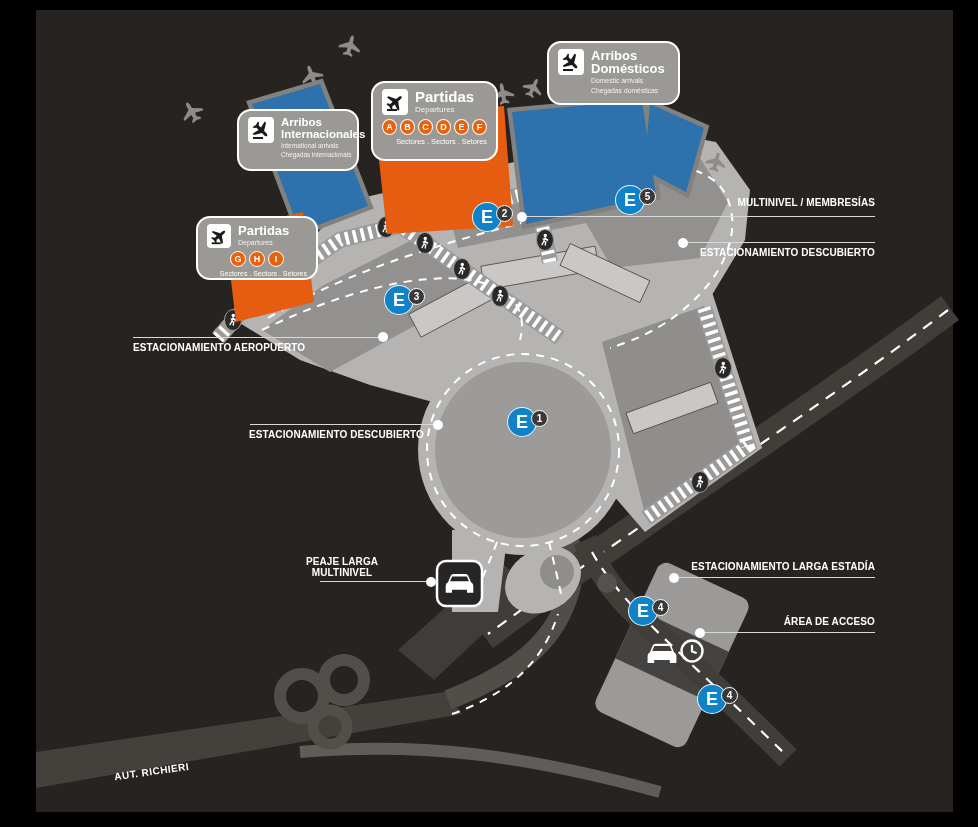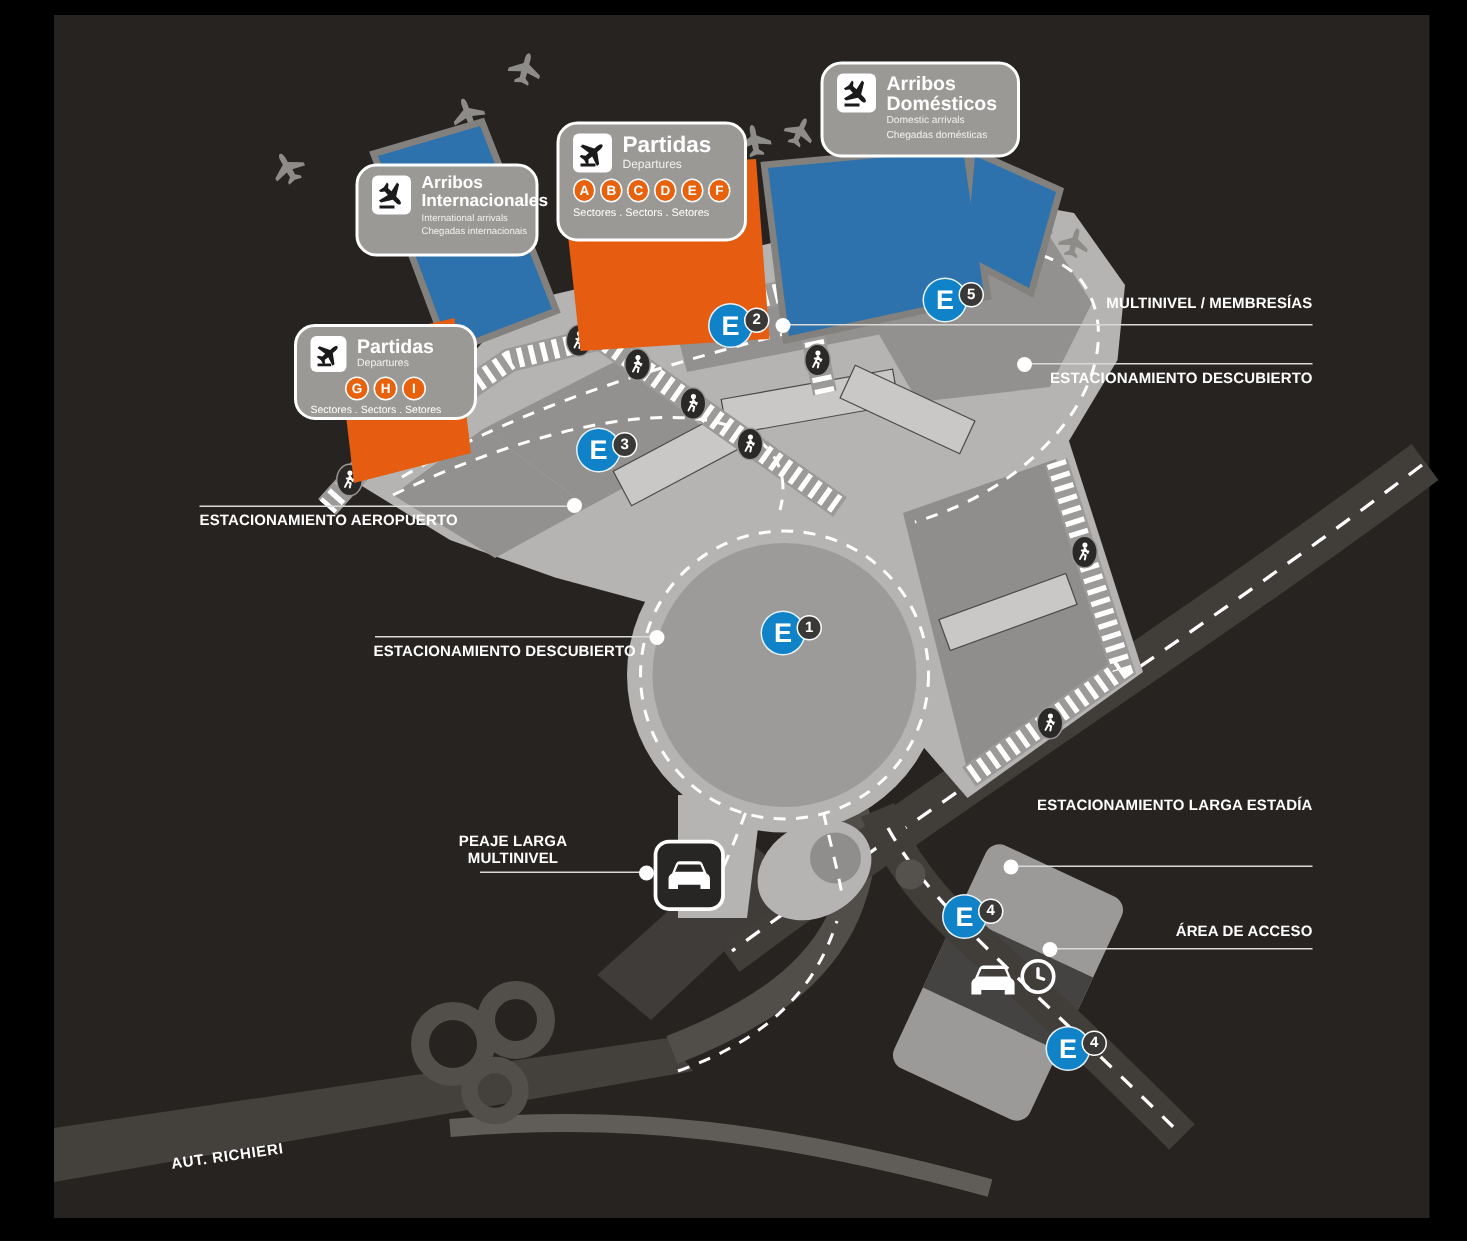--- a/index.html
+++ b/index.html
@@ -12,21 +12,21 @@
         color:#fff;box-sizing:border-box;padding:6px 9px;}
   .sign-row{display:flex;align-items:flex-start;gap:7px;}
   .planebox{width:26px;height:26px;background:#fff;border-radius:4px;flex:none;
             display:flex;align-items:center;justify-content:center;}
   .sign-title{font-weight:bold;font-size:13px;line-height:1.03;color:#fff;}
   .sign-title.big{font-size:15px;}
   .sign-sub{font-size:6.8px;color:#f2f1f0;line-height:1.3;margin-top:1px;}
   .chips{display:flex;gap:3px;justify-content:center;margin-top:3px;}
   .chip{width:14px;height:14px;border-radius:50%;background:#e8610d;border:1.5px solid #fff;
         color:#fff;font-size:9px;font-weight:bold;display:flex;align-items:center;justify-content:center;}
-  .sign-caption{font-size:7.3px;text-align:left;margin-top:2.5px;color:#fff;white-space:nowrap;}
+  .sign-caption{font-size:7.3px;text-align:right;margin-top:2.5px;color:#fff;white-space:nowrap;}
 
   
   .ctext{position:absolute;font-size:10px;font-weight:bold;color:#fff;letter-spacing:.1px;}
   .r{text-align:right;} .c{text-align:center;}
   .lline{position:absolute;height:0;border-top:1.5px solid #d9d9d8;}
   .ldot{position:absolute;width:10px;height:10px;border-radius:50%;background:#fff;}
 
   
   .emarker{position:absolute;width:30px;height:30px;border-radius:50%;background:#0f82c8;
            border:1.5px solid rgba(255,255,255,.9);box-sizing:border-box;
@@ -283,21 +283,21 @@
 <div class="ldot" style="left:433px;top:420px;"></div>
 <div class="ctext" style="left:249px;top:429px;width:200px;">ESTACIONAMIENTO DESCUBIERTO</div>
 
 <div class="ctext c" style="left:300px;top:556px;width:84px;">
   <div>PEAJE LARGA</div>
   <div>MULTINIVEL</div>
 </div>
 <div class="lline" style="left:320px;top:581px;width:113px;"></div>
 <div class="ldot" style="left:426px;top:577px;"></div>
 
-<div class="ctext r" style="left:640px;top:532px;width:235px;">ESTACIONAMIENTO LARGA ESTADÍA</div>
+<div class="ctext r" style="left:640px;top:561px;width:235px;">ESTACIONAMIENTO LARGA ESTADÍA</div>
 <div class="lline" style="left:674px;top:577px;width:201px;"></div>
 <div class="ldot" style="left:669px;top:573px;"></div>
 
 <div class="ctext r" style="left:640px;top:616px;width:235px;">ÁREA DE ACCESO</div>
 <div class="lline" style="left:700px;top:632px;width:175px;"></div>
 <div class="ldot" style="left:695px;top:628px;"></div>
 
 <div class="hwy-label" style="left:114px;top:766px;">AUT. RICHIERI</div>
 
 <div class="emarker" style="left:507px;top:407px;">

